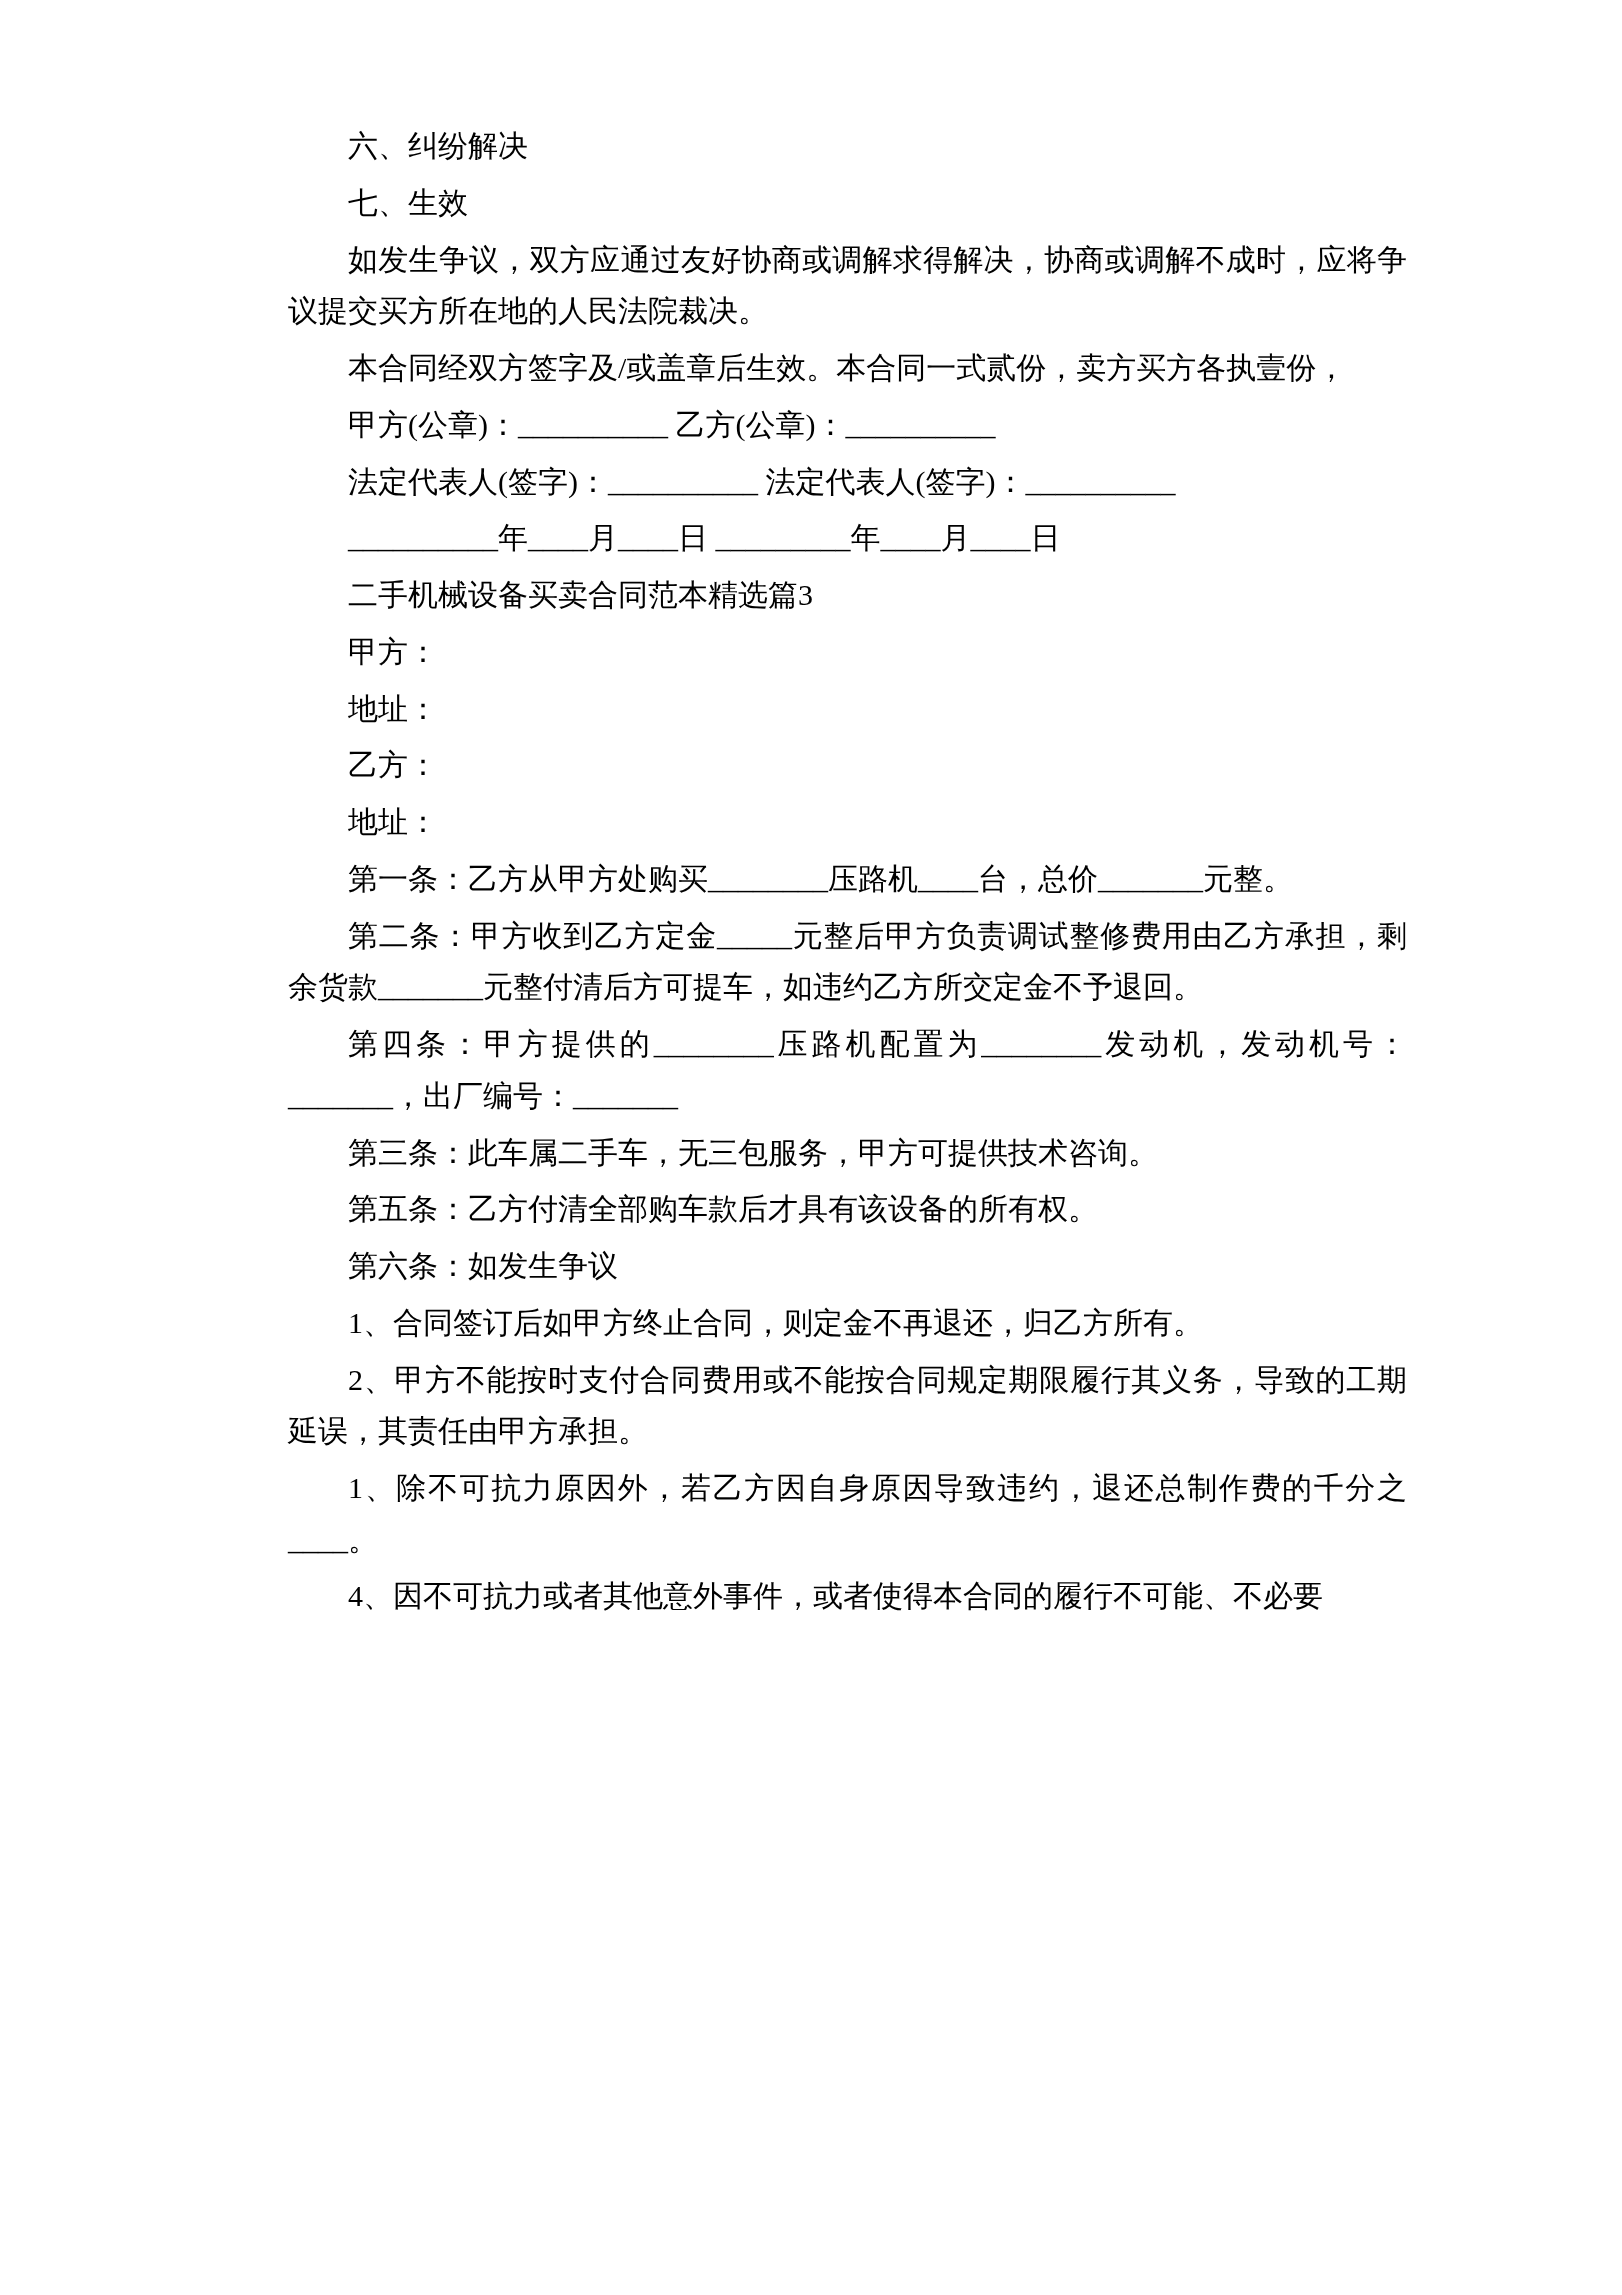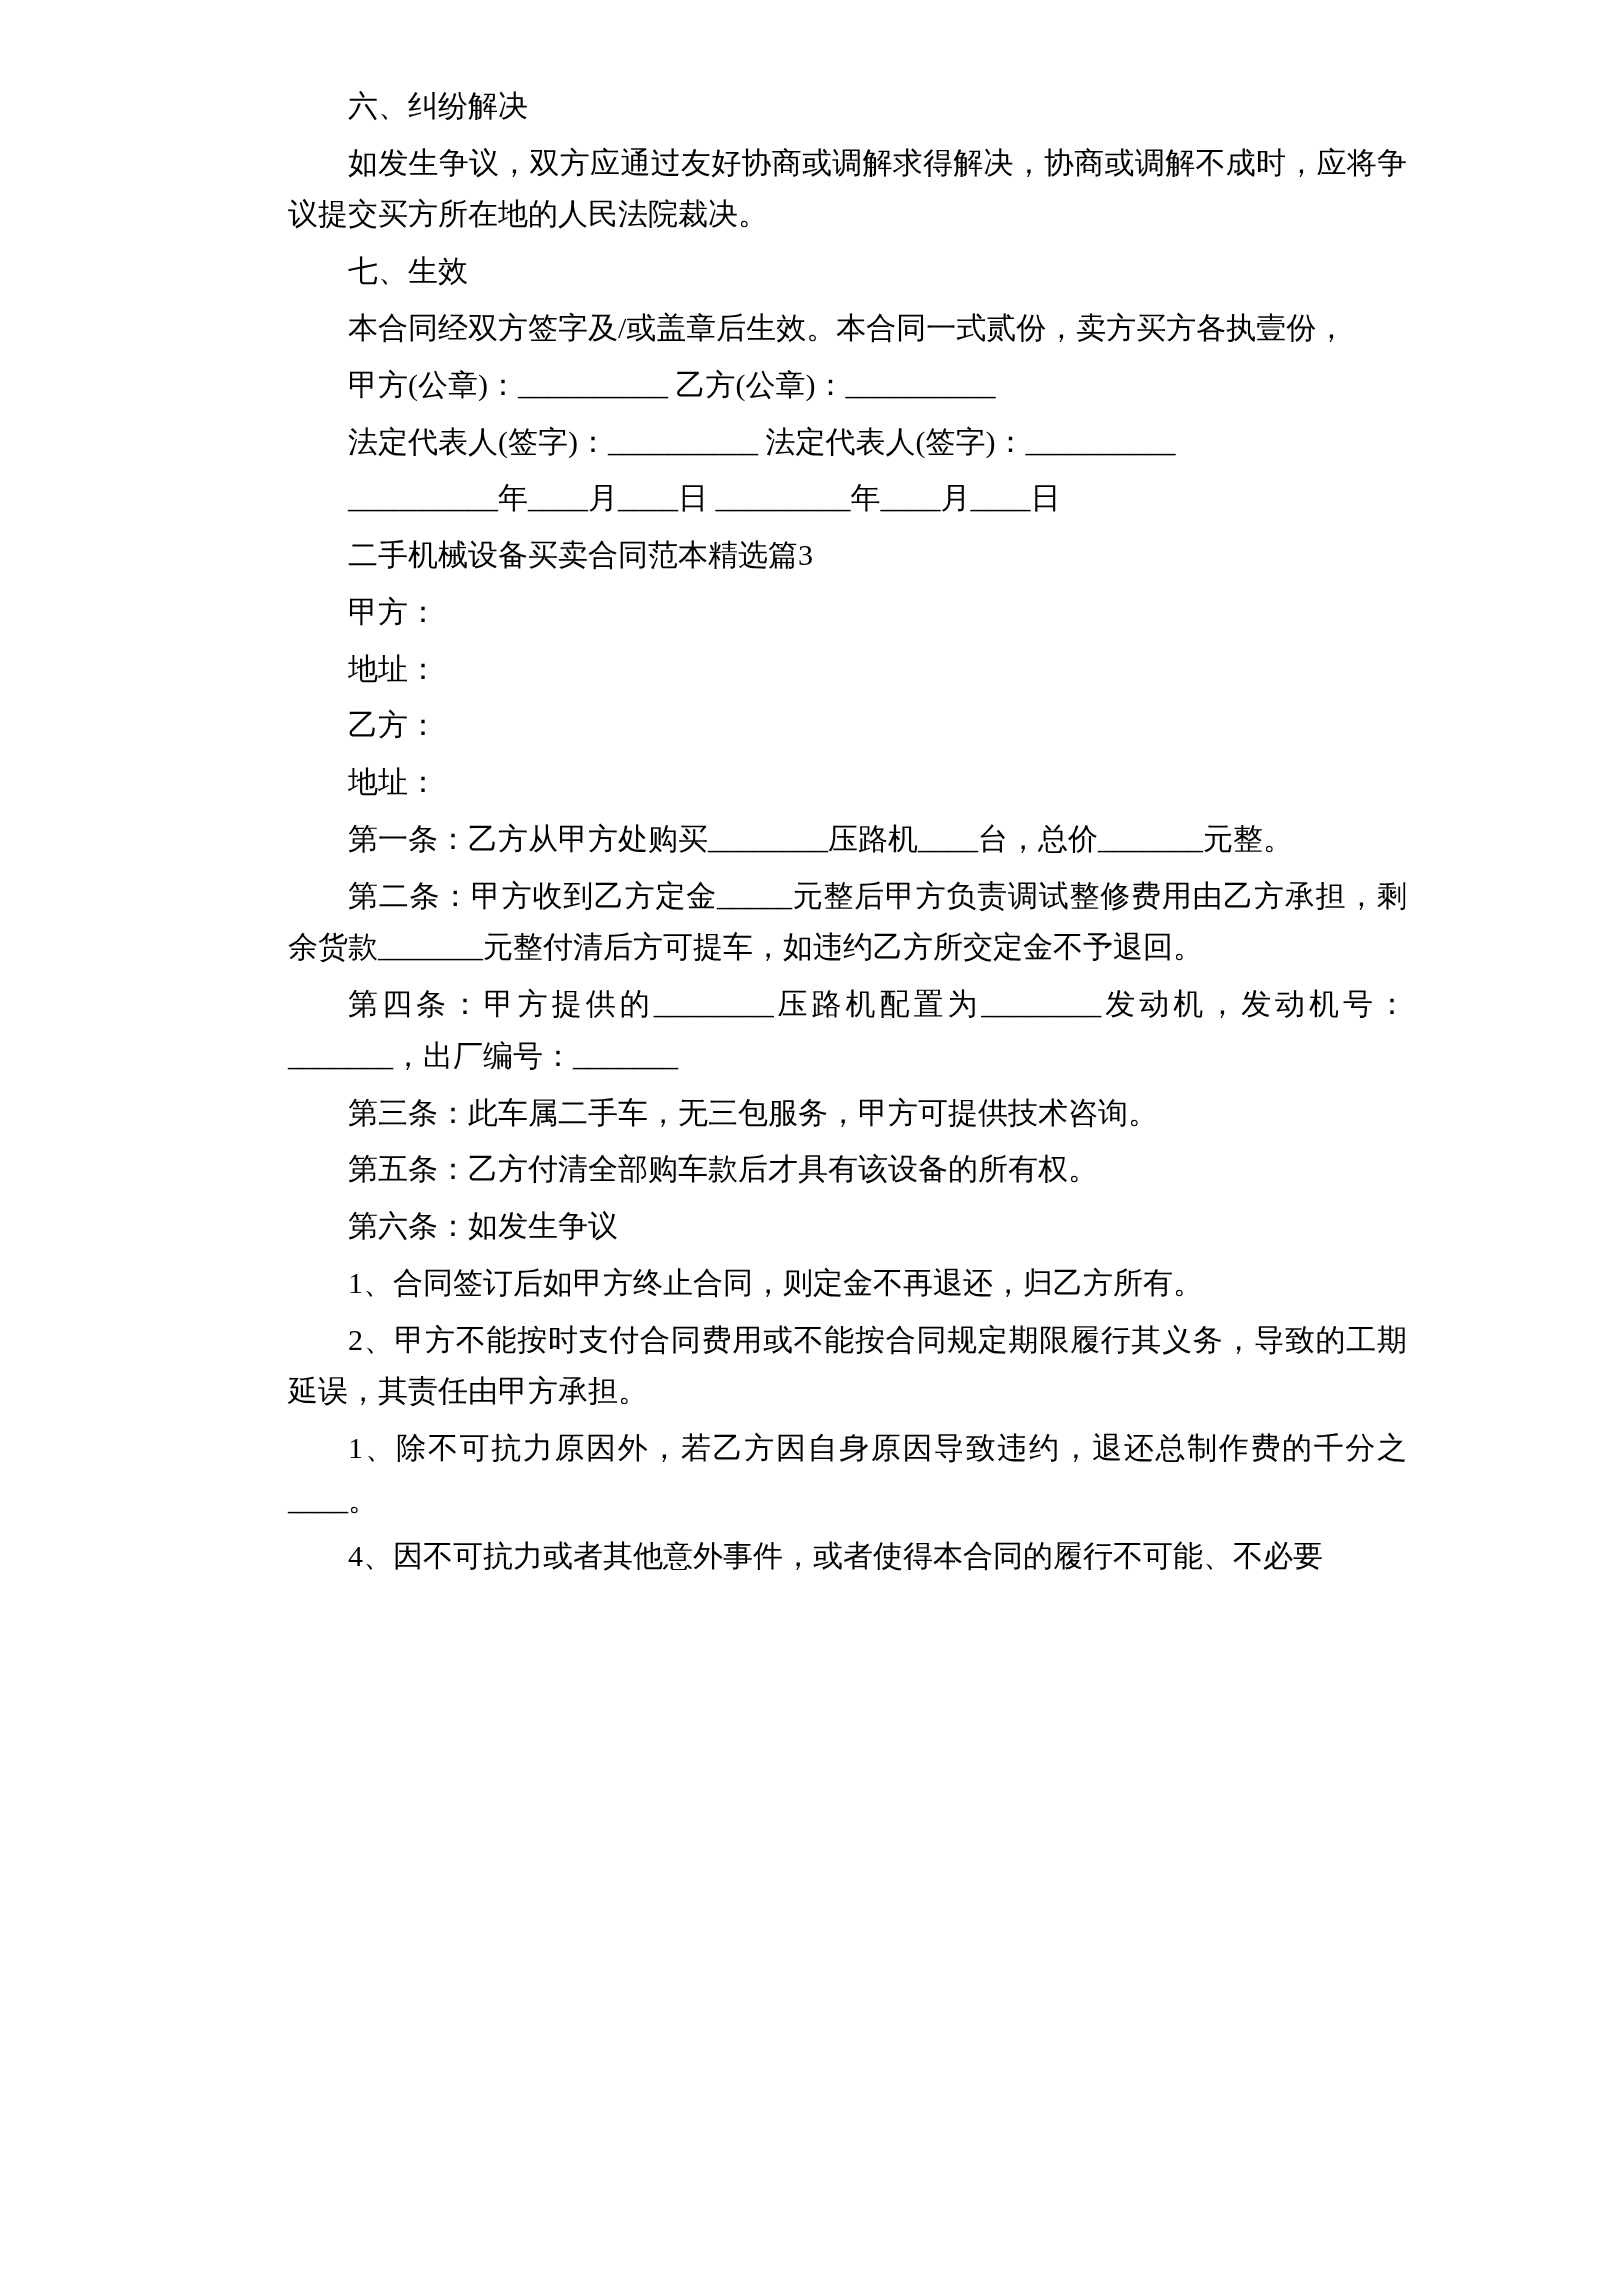--- a/index.html
+++ b/index.html
@@ -11,21 +11,21 @@
     width: 1623px;
     height: 2295px;
     font-family: "Liberation Serif", "DejaVu Serif", serif;
     color: #000000;
   }
   .page {
     position: relative;
     width: 1623px;
     height: 1843px;
     box-sizing: border-box;
-    padding: 80px 216px 196px 288px;
+    padding: 120px 216px 196px 288px;
     background: #ffffff;
   }
   .doc {
     font-size: 30px;
     line-height: 1.72;
     text-align: justify;
     text-justify: inter-ideograph;
   }
   .p {
     margin: 0 0 5.2px 0;
@@ -40,23 +40,23 @@
     text-indent: 2em;
   }
 </style>
 </head>
 <body>
 
 <div class="page">
   <div class="doc">
 
     <p class="p heading">六、纠纷解决</p>
+    <p class="p heading">七、生效</p>
+
     <p class="p">如发生争议，双方应通过友好协商或调解求得解决，协商或调解不成时，应将争议提交买方所在地的人民法院裁决。</p>
-
-    <p class="p heading">七、生效</p>
     <p class="p">本合同经双方签字及/或盖章后生效。本合同一式贰份，卖方买方各执壹份，</p>
 
     <p class="sig-line">甲方(公章)：__________ 乙方(公章)：__________</p>
     <p class="sig-line">法定代表人(签字)：__________ 法定代表人(签字)：__________</p>
     <p class="sig-line">__________年____月____日 _________年____月____日</p>
 
     <p class="p heading">二手机械设备买卖合同范本精选篇3</p>
 
     <p class="p heading">甲方：</p>
     <p class="p heading">地址：</p>

